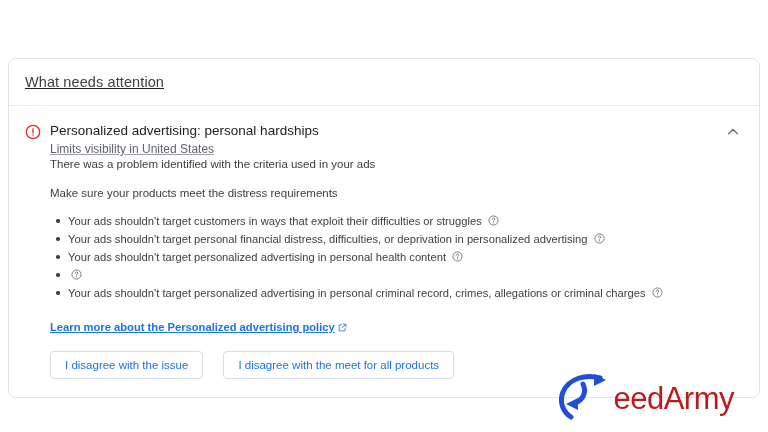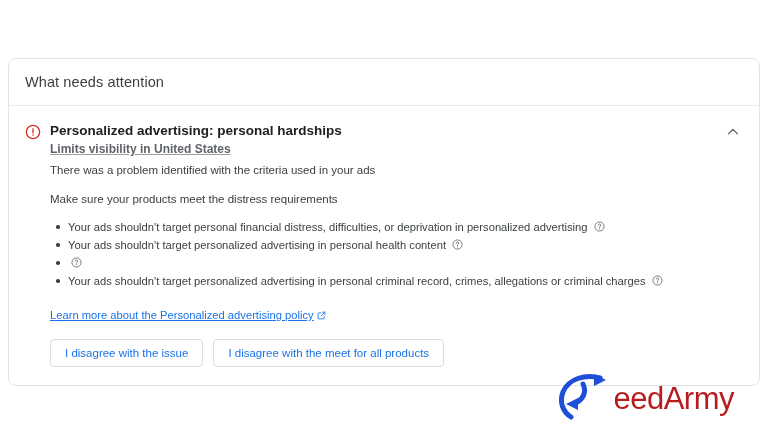--- a/index.html
+++ b/index.html
@@ -33,20 +33,21 @@
     box-sizing: border-box;
   }
 
   .card-header {
     height: 47px;
     display: flex;
     align-items: center;
     padding: 0 16px;
     border-bottom: 1px solid #e8eaed;
     box-sizing: border-box;
+    text-decoration: underline;
   }
 
   .card-header-title {
     font-size: 14.5px;
     color: #3c4043;
     letter-spacing: 0.1px;
   }
 
   .issue {
     position: relative;
@@ -62,21 +63,20 @@
     width: 16px;
     height: 16px;
     flex: 0 0 16px;
     margin-top: 2px;
     margin-right: 9px;
   }
 
   .issue-head-text {
     flex: 1 1 auto;
     min-width: 0;
-    font-weight: bold;
   }
 
   .issue-title {
     font-size: 13.5px;
     color: #202124;
     line-height: 17px;
   }
 
   .issue-sub {
     margin-top: 3px;
@@ -95,21 +95,21 @@
     width: 20px;
     height: 20px;
     display: flex;
     align-items: center;
     justify-content: center;
     cursor: pointer;
   }
 
   .issue-body {
     margin-left: 25px;
-    margin-top: 6px;
+    margin-top: 0;
   }
 
   .para {
     font-size: 11.5px;
     color: #3c4043;
     margin: 0 0 14px 0;
     line-height: 15px;
   }
 
   .para.tight {
@@ -149,32 +149,33 @@
     cursor: pointer;
   }
 
   .policy-link {
     display: inline-block;
     margin-top: 18px;
     font-size: 11.2px;
     color: #1a73e8;
     text-decoration: underline;
     cursor: pointer;
+    font-weight: bold;
   }
 
   .ext-icon {
     display: inline-block;
     vertical-align: -1px;
     margin-left: 3px;
   }
 
   .actions {
     margin-top: 16px;
     display: flex;
-    gap: 10px;
+    gap: 20px;
   }
 
   .btn {
     height: 28px;
     border: 1px solid #dadce0;
     border-radius: 4px;
     background: #ffffff;
     color: #1a73e8;
     font-size: 11.5px;
     font-family: "Liberation Sans", sans-serif;
@@ -234,20 +235,30 @@
         </svg>
       </div>
 
       <div class="issue-body">
 
         <p class="para">There was a problem identified with the criteria used in your ads</p>
         <p class="para tight">Make sure your products meet the distress requirements</p>
 
         <ul class="req-list">
           <li class="req-item">
+            <span>Your ads shouldn't target customers in ways that exploit their difficulties or struggles</span>
+            <span class="help-icon">
+              <svg width="11" height="11" viewBox="0 0 24 24" aria-hidden="true">
+                <circle cx="12" cy="12" r="10" fill="none" stroke="#5f6368" stroke-width="1.8"></circle>
+                <path d="M9.3 9.2c0-1.6 1.3-2.6 2.8-2.6 1.6 0 2.7 1 2.7 2.4 0 1.2-.7 1.8-1.6 2.4-.9.6-1.2 1-1.2 2.1" fill="none" stroke="#5f6368" stroke-width="1.8" stroke-linecap="round"></path>
+                <circle cx="12" cy="17" r="1.2" fill="#5f6368"></circle>
+              </svg>
+            </span>
+          </li>
+          <li class="req-item">
             <span>Your ads shouldn't target personal financial distress, difficulties, or deprivation in personalized advertising</span>
             <span class="help-icon">
               <svg width="11" height="11" viewBox="0 0 24 24" aria-hidden="true">
                 <circle cx="12" cy="12" r="10" fill="none" stroke="#5f6368" stroke-width="1.8"></circle>
                 <path d="M9.3 9.2c0-1.6 1.3-2.6 2.8-2.6 1.6 0 2.7 1 2.7 2.4 0 1.2-.7 1.8-1.6 2.4-.9.6-1.2 1-1.2 2.1" fill="none" stroke="#5f6368" stroke-width="1.8" stroke-linecap="round"></path>
                 <circle cx="12" cy="17" r="1.2" fill="#5f6368"></circle>
               </svg>
             </span>
           </li>
           <li class="req-item">

